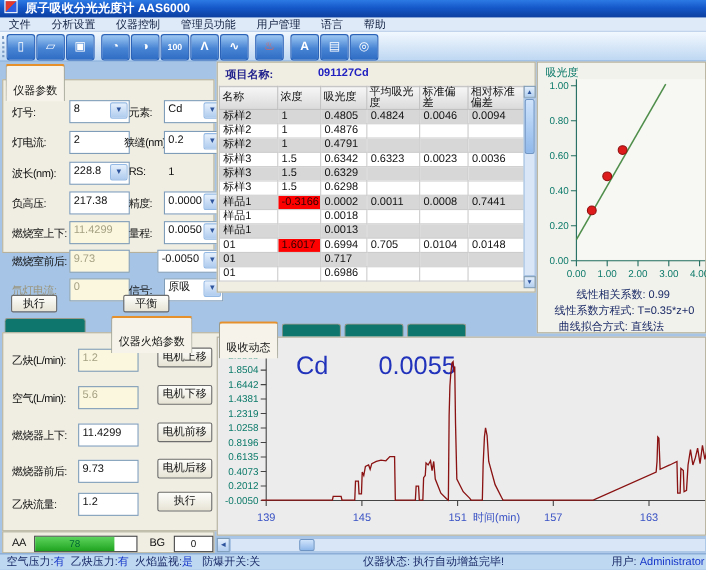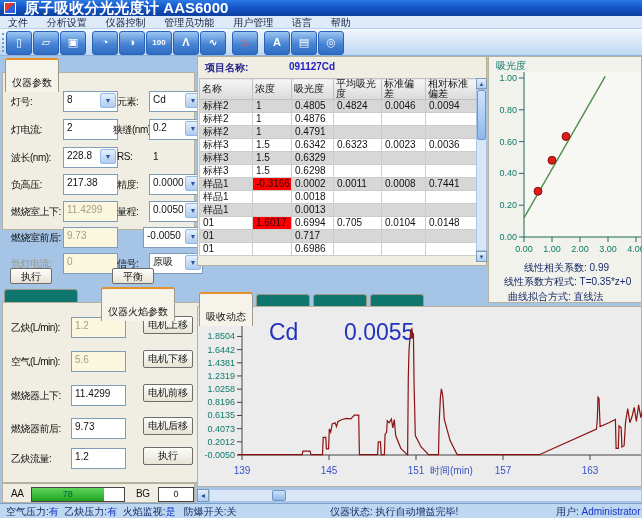--- a/index.html
+++ b/index.html
@@ -4,21 +4,21 @@
 <style>
   html,body{margin:0;padding:0;}
   body{width:642px;height:518px;position:relative;overflow:hidden;
        font-family:"Liberation Sans","DejaVu Sans",sans-serif;
        background:#a6c4e6;font-size:10px;color:#111;}
   .abs{position:absolute;box-sizing:border-box;}
 
   
   #titlebar{left:0;top:0;width:642px;height:16px;
     background:linear-gradient(180deg,#2c7ae4 0%,#1557c9 45%,#0c3e9e 100%);
-    color:#fff;font-weight:bold;font-size:15px;line-height:16px;padding-left:4px;}
+    color:#fff;font-weight:bold;font-size:11px;line-height:16px;padding-left:4px;}
   #appicon{display:inline-block;width:10px;height:10px;vertical-align:-1px;margin-right:4px;
     background:linear-gradient(135deg,#e23b2e 50%,#2e5fe2 50%);border:1px solid #fff;}
 
   
   #menubar{left:0;top:16px;width:642px;height:13px;background:#dfeaf9;border-bottom:1px solid #b9cee8;
     line-height:13px;color:#102040;}
   #menubar span{padding:0 8px;cursor:default;}
 
   
   #toolbar{left:0;top:29px;width:642px;height:27px;

